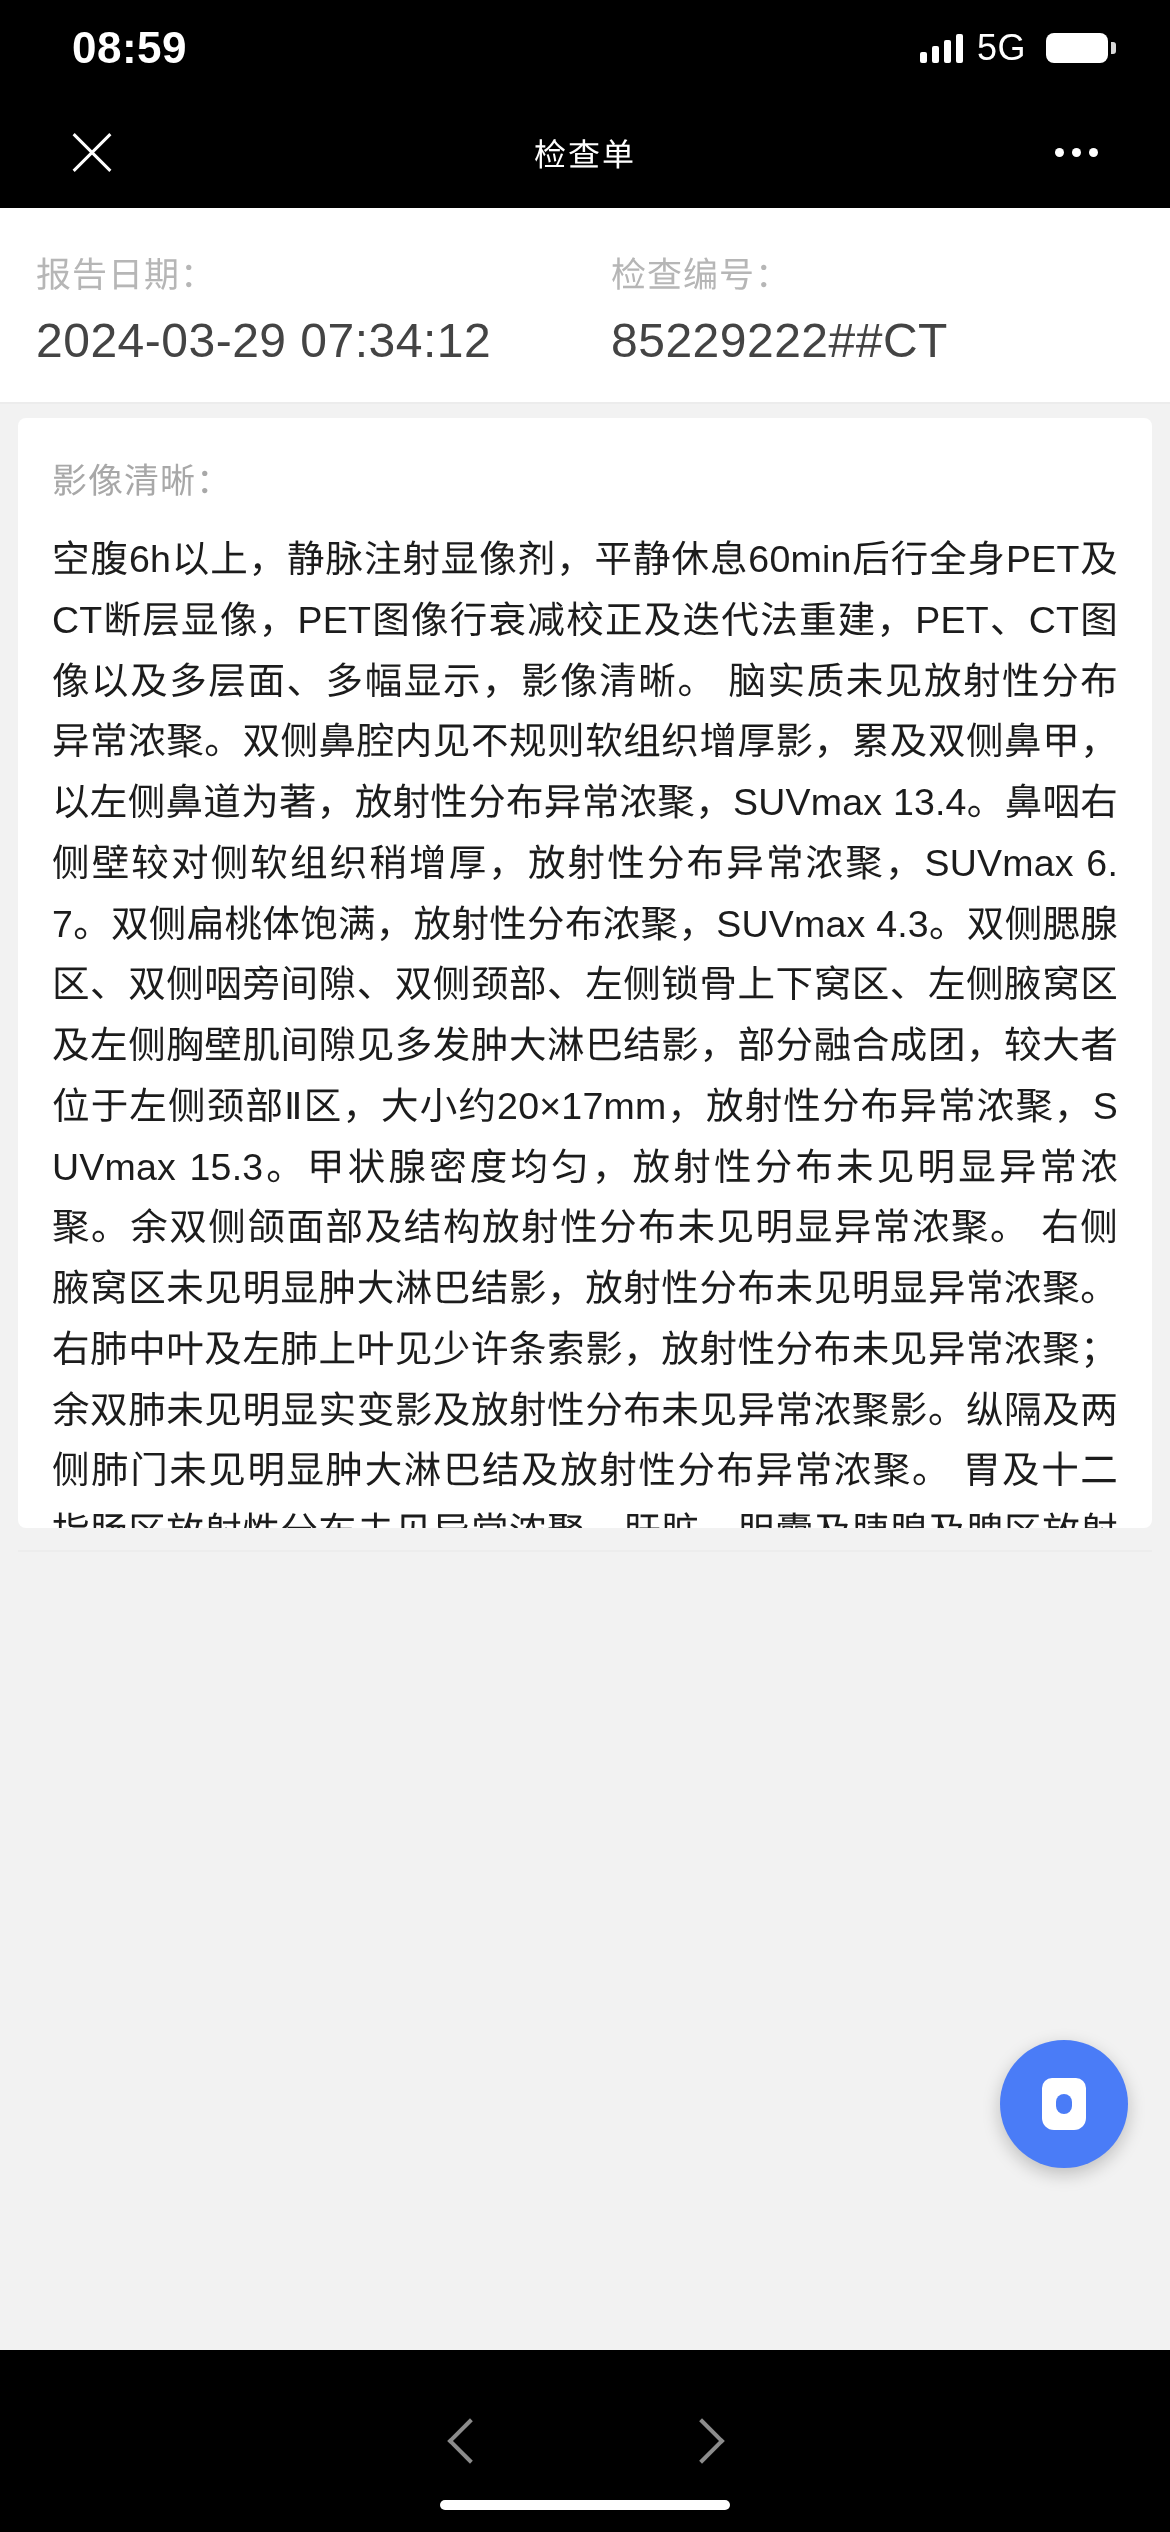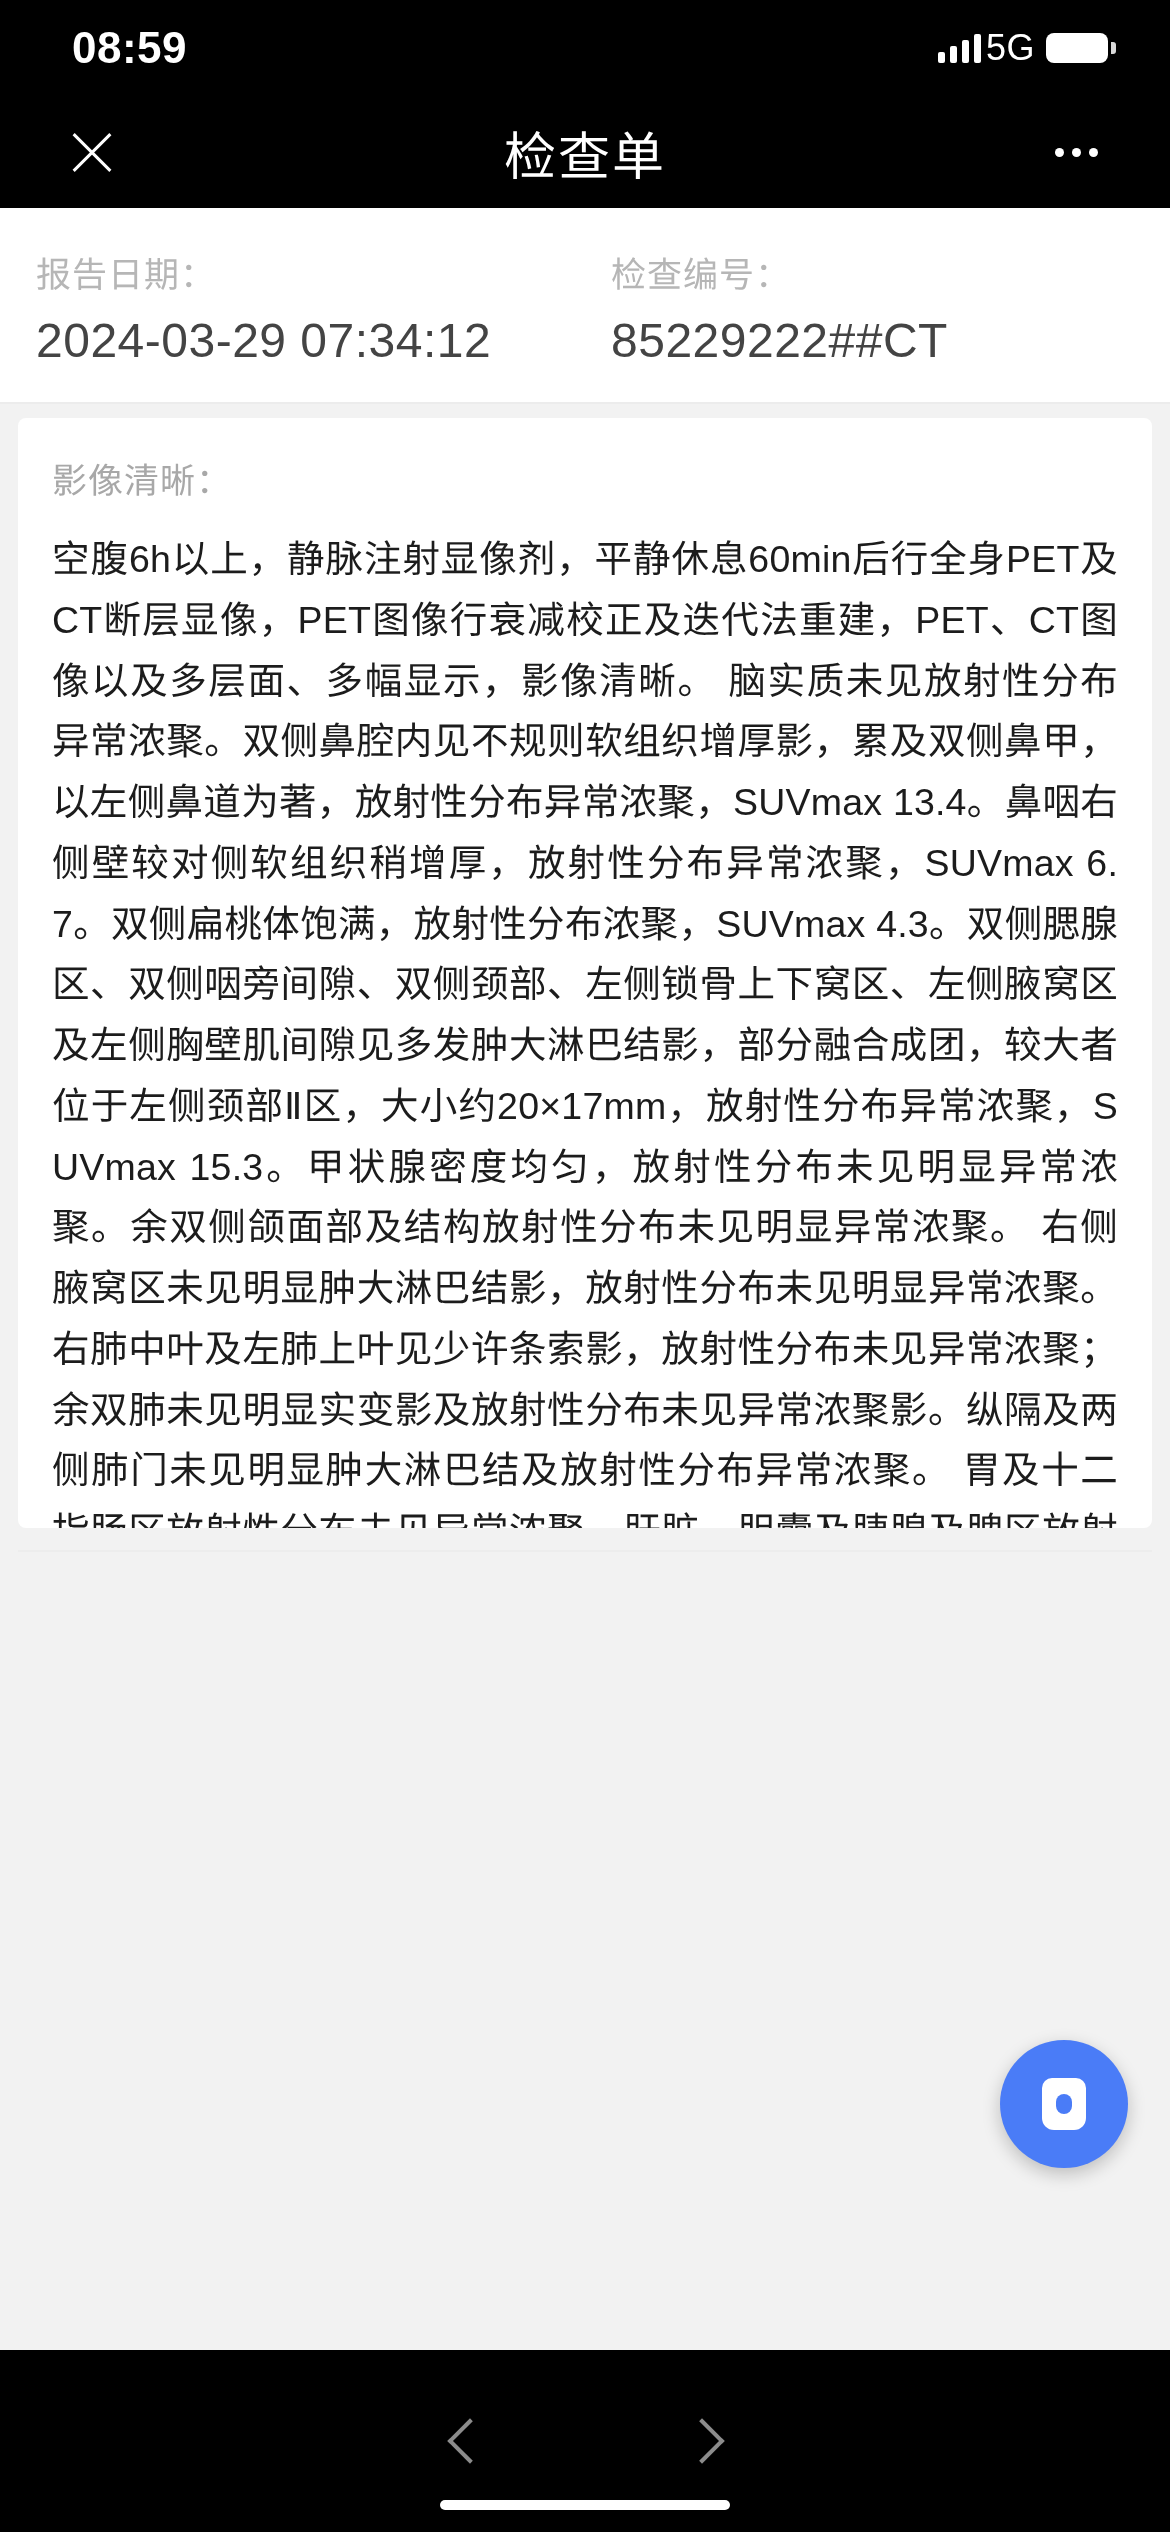--- a/index.html
+++ b/index.html
@@ -31,21 +31,21 @@
     flex: 0 0 auto;
   }
   .status-time {
     font-size: 44px;
     letter-spacing: 0.5px;
     font-weight: 600;
   }
   .status-right {
     display: flex;
     align-items: center;
-    gap: 5px;
+    gap: 14px;
   }
   .signal-bars {
     display: flex;
     align-items: flex-end;
     gap: 5px;
     height: 30px;
   }
   .signal-bars i {
     display: block;
     width: 7px;
@@ -103,21 +103,21 @@
     position: absolute;
     left: 6px;
     top: 32px;
     width: 52px;
     height: 3px;
     background: #fff;
   }
   .nav-close::before { transform: rotate(45deg); }
   .nav-close::after  { transform: rotate(-45deg); }
   .nav-title {
-    font-size: 52px;
+    font-size: 32px;
     font-weight: 500;
     letter-spacing: 2px;
     text-align: right;
   }
   .nav-more {
     width: 66px;
     height: 66px;
     display: flex;
     align-items: center;
     justify-content: center;

